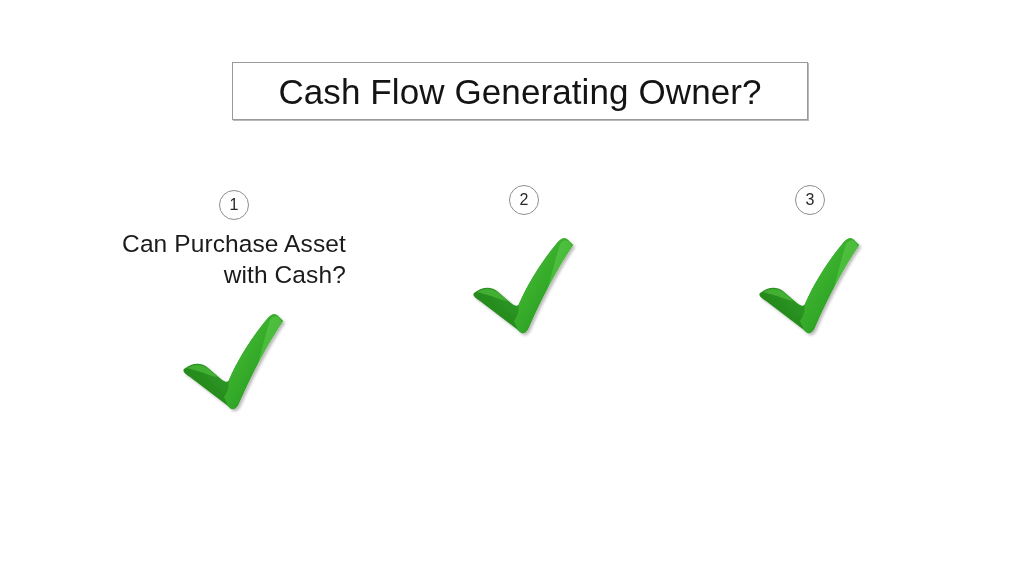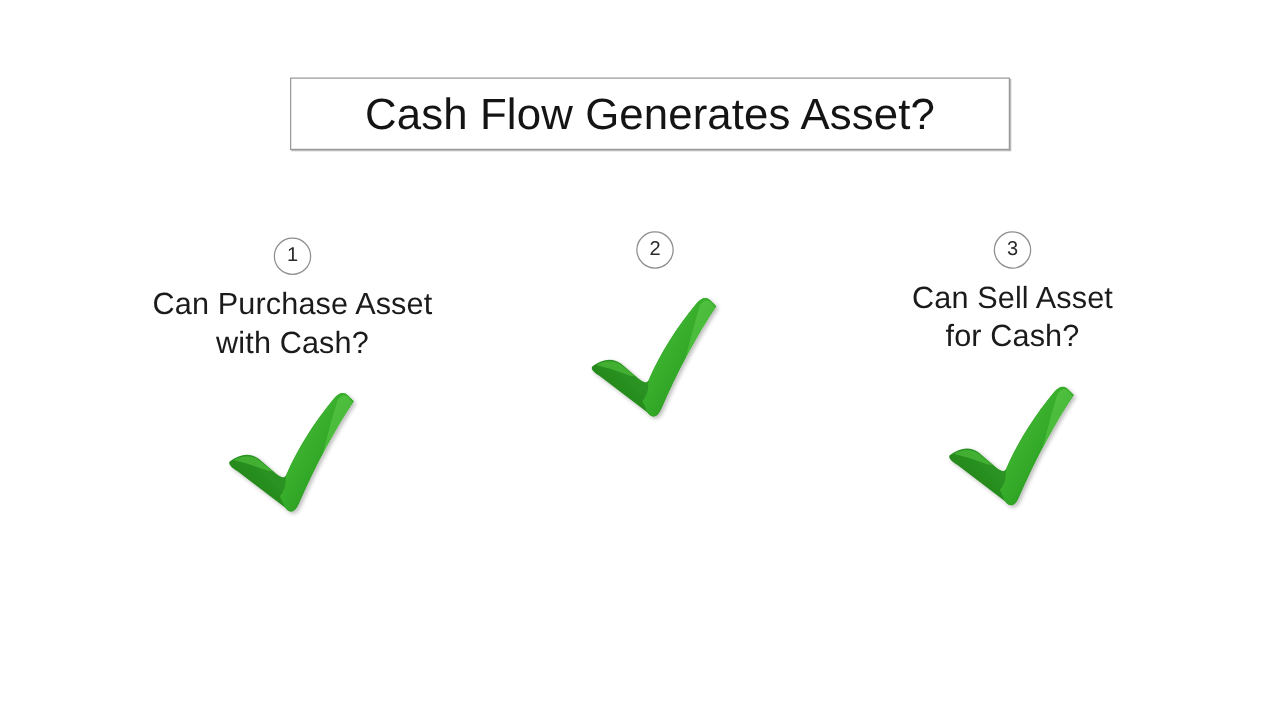--- a/index.html
+++ b/index.html
@@ -74,21 +74,21 @@
     color: #2a2a2a;
     line-height: 1;
     background: #ffffff;
     flex: none;
   }
 
   .step-label {
     margin-top: 8px;
     font-size: 24.5px;
     line-height: 1.28;
-    text-align: center;
+    text-align: right;
     color: #1b1b1b;
     white-space: pre-line;
     letter-spacing: 0.1px;
   }
 
   .check-wrap {
     margin-top: 16px;
     width: 120px;
     height: 110px;
     display: flex;
@@ -98,21 +98,21 @@
   .check-wrap svg {
     display: block;
     width: 120px;
     height: 110px;
   }
 </style>
 </head>
 <body>
 
 <div class="slide-title-box">
-  <div class="slide-title-text">Cash Flow Generates Asset?</div>
+  <div class="slide-title-text">Cash Flow Generating Owner?</div>
 </div>
 
 <div class="columns">
 
   <div class="column col-1">
     <div class="step-badge">
       <span>1</span>
     </div>
     <div class="step-label">Can Purchase Asset
 with Cash?</div>
@@ -197,22 +197,20 @@
           <path d="M96 13 C99 9 102 8 105 11 L108 15 C100 28 91 43 84 57 C88 41 92 26 96 13 Z" fill="#63cf4d" opacity="0.5"></path>
         </g>
       </svg>
     </div>
   </div>
 
   <div class="column col-3">
     <div class="step-badge">
       <span>3</span>
     </div>
-    <div class="step-label">Can Sell Asset
-for Cash?</div>
     <div class="check-wrap">
       <svg viewBox="0 0 120 110" xmlns="http://www.w3.org/2000/svg" aria-hidden="true">
         <defs>
           <linearGradient id="g3a" x1="0" y1="1" x2="1" y2="0">
             <stop offset="0%" stop-color="#1d7a18"></stop>
             <stop offset="45%" stop-color="#2f9c24"></stop>
             <stop offset="100%" stop-color="#46bf33"></stop>
           </linearGradient>
           <linearGradient id="g3b" x1="0" y1="0" x2="1" y2="1">
             <stop offset="0%" stop-color="#4ec13a"></stop>

